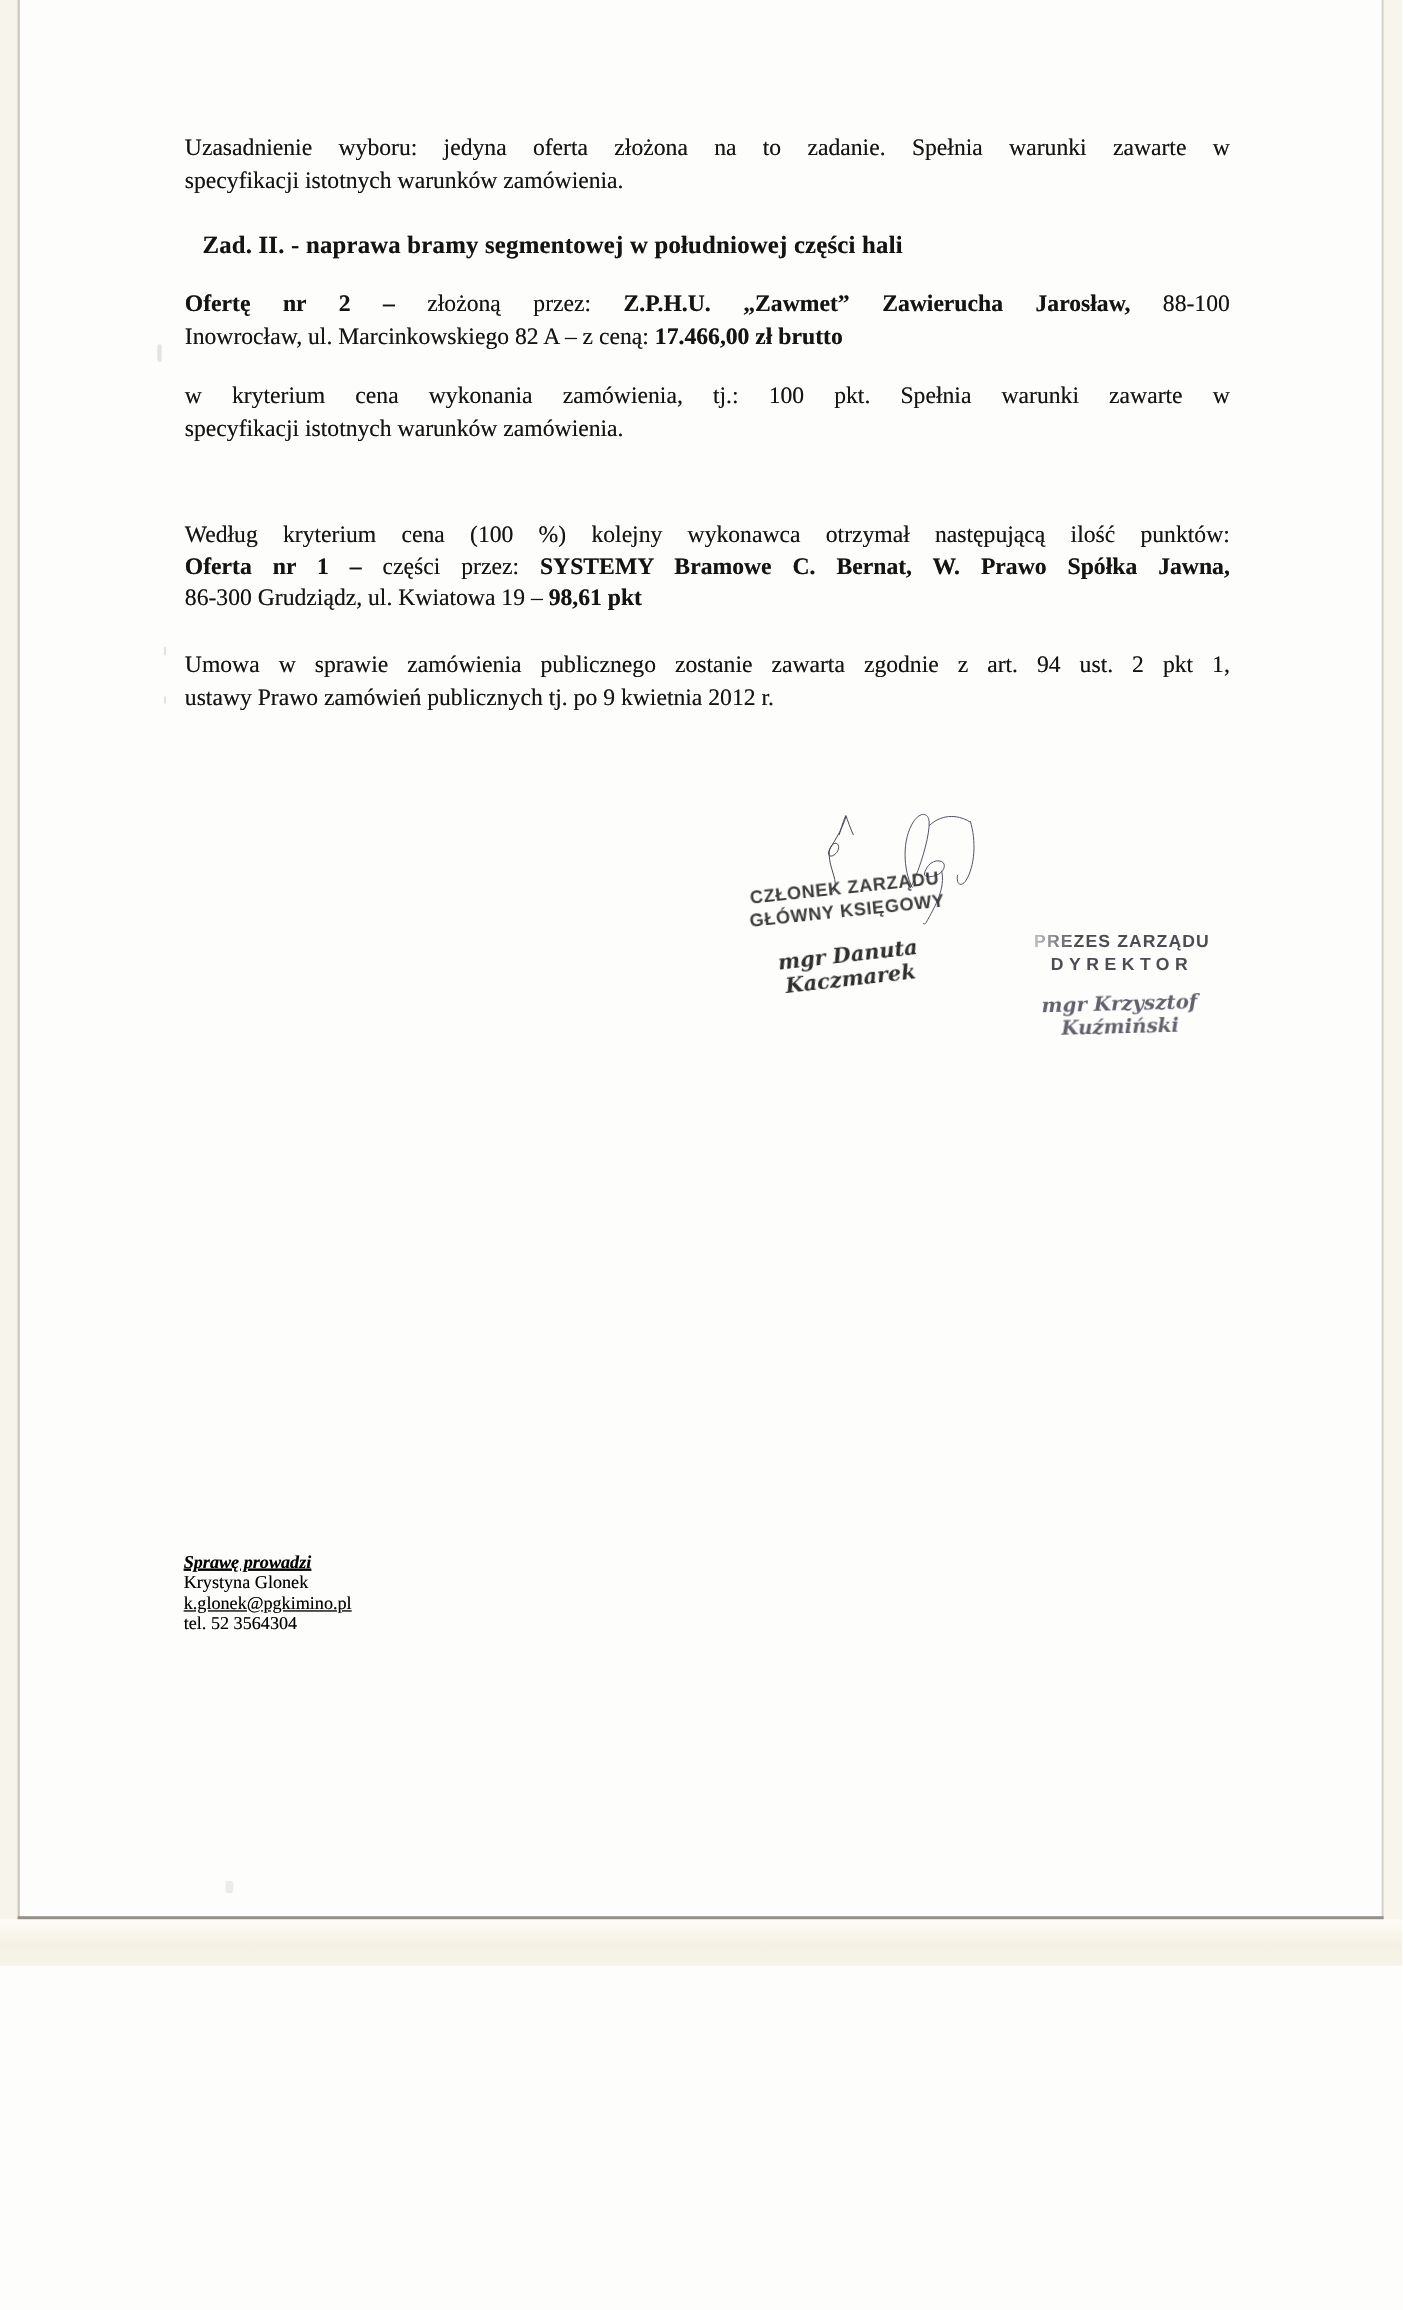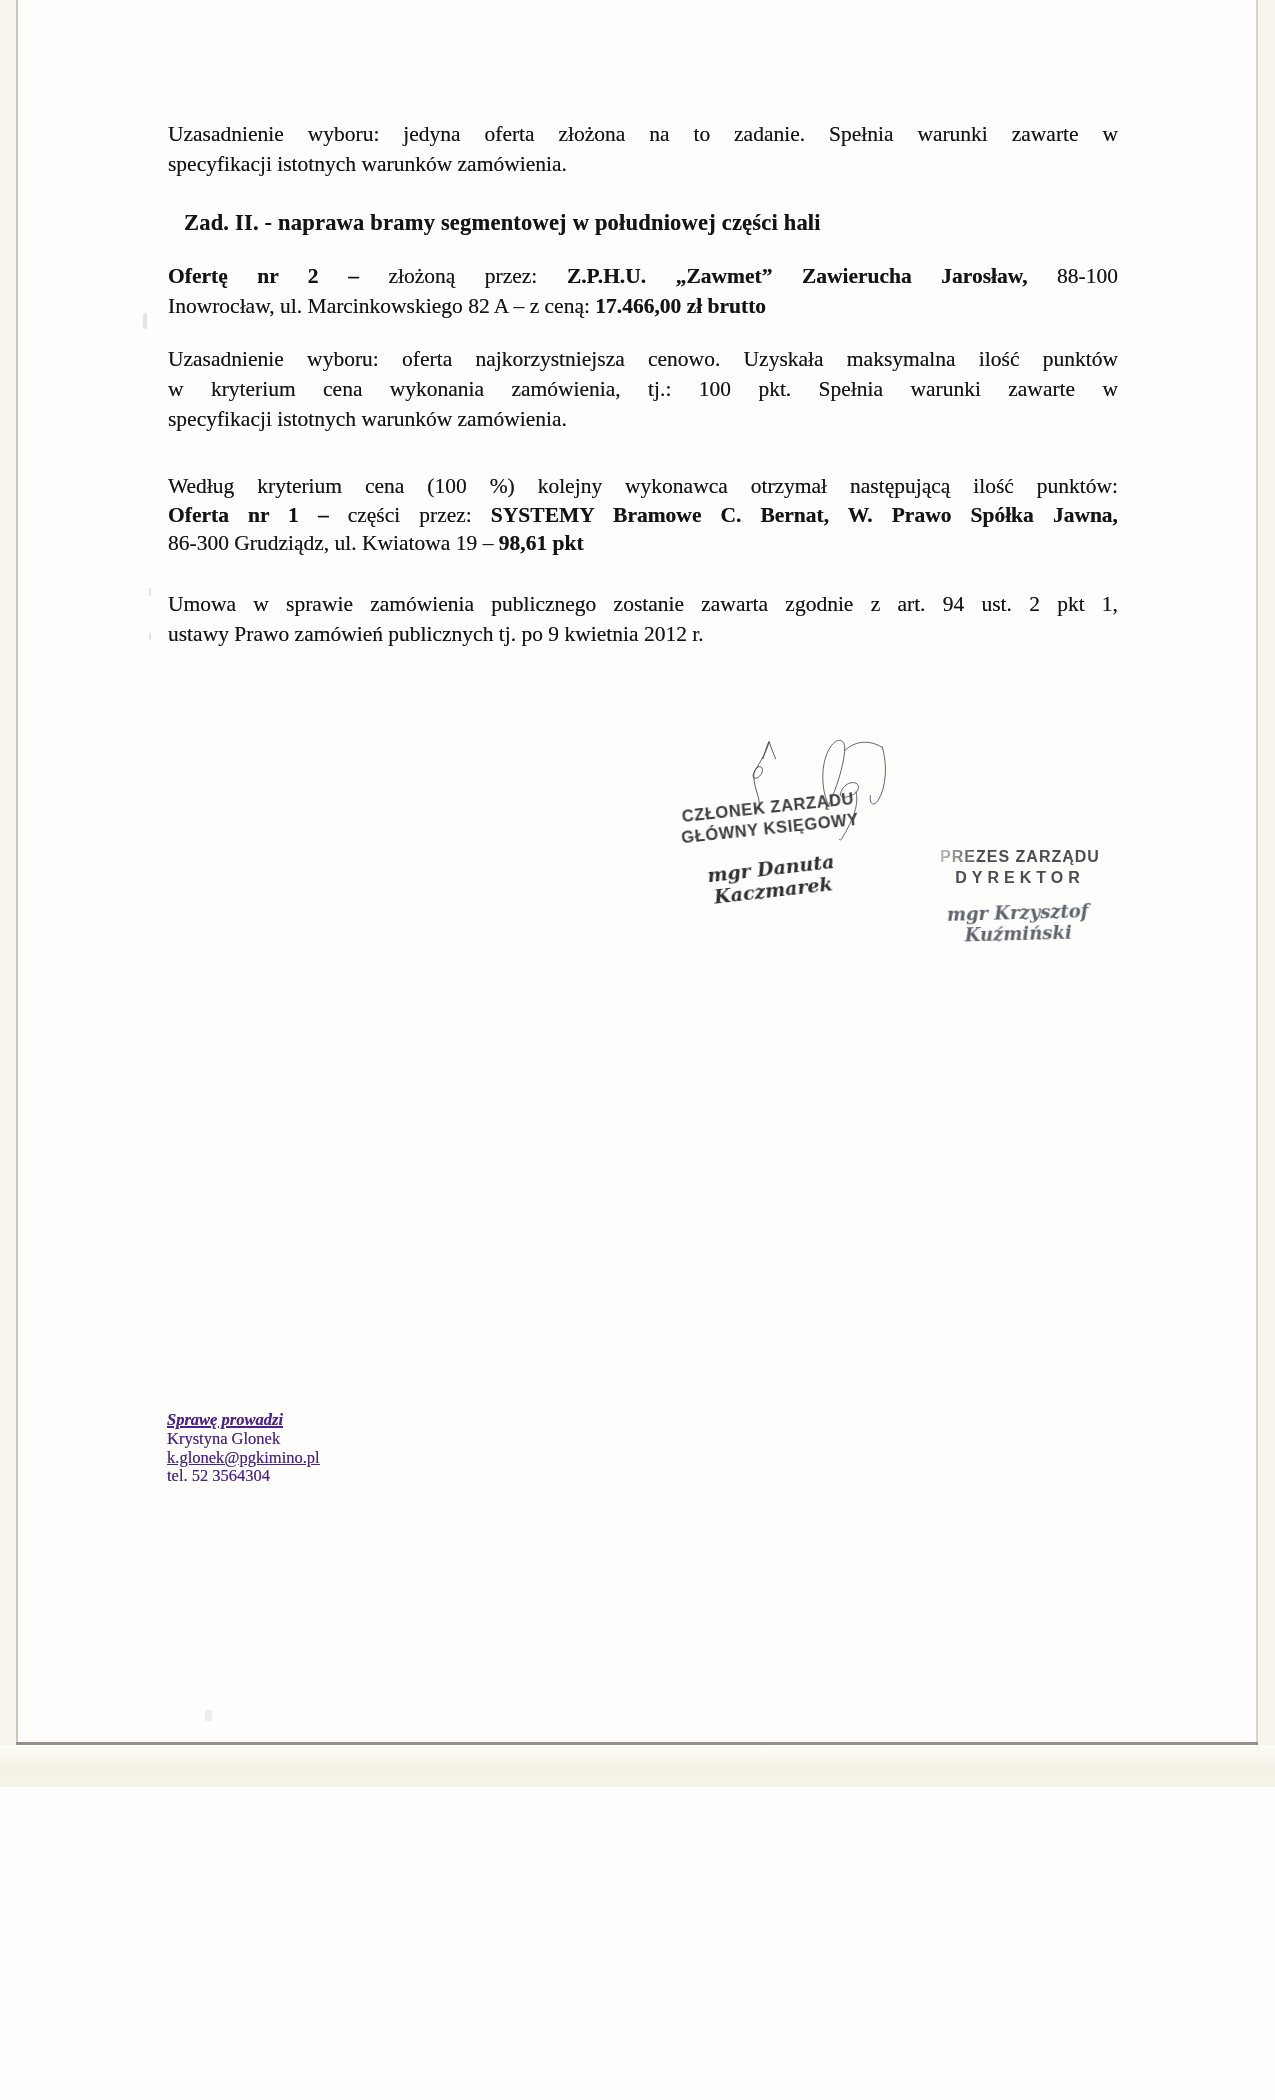--- a/index.html
+++ b/index.html
@@ -50,21 +50,21 @@
                font-family:"DejaVu Serif",serif;font-style:italic;font-weight:600;
                font-size:18px;color:#62626e;transform:rotate(-1.5deg);filter:blur(.45px);}
   .fade{position:absolute;left:928px;top:845px;width:52px;height:22px;
         background:linear-gradient(to right, rgba(253,253,252,.85), rgba(253,253,252,0));}
 
   
   .sig-svg{position:absolute;left:640px;top:735px;}
 
   
   .footer{position:absolute;left:167px;top:1411px;font-size:16.5px;line-height:18.8px;
-          color:#4c1d95;text-shadow:0 0 .3px rgba(10,10,10,.5);}
+          color:#000000;text-shadow:0 0 .3px rgba(10,10,10,.5);}
   .f-head{font-weight:700;font-style:italic;text-decoration:underline;
           text-decoration-thickness:2px;}
   .f-email{text-decoration:underline;}
 </style>
 </head>
 <body>
 
 <div id="page">
 
   <div class="strip-left"></div>
@@ -86,21 +86,20 @@
     </div>
 
     <div class="heading">Zad. II. - naprawa bramy segmentowej w południowej części hali</div>
 
     <div class="para p2">
       <div class="line just"><span class="b">Ofertę nr 2 –</span> <span>złożoną przez:</span> <span class="b">Z.P.H.U. „Zawmet” Zawierucha Jarosław,</span> <span>88-100</span></div>
       <div class="line"><span>Inowrocław, ul. Marcinkowskiego 82 A – z ceną:</span> <span class="b">17.466,00 zł brutto</span></div>
     </div>
 
     <div class="para p3">
-      <div class="line just"><span>Uzasadnienie wyboru: oferta najkorzystniejsza cenowo. Uzyskała maksymalna ilość punktów</span></div>
       <div class="line just"><span>w kryterium cena wykonania zamówienia, tj.: 100 pkt. Spełnia warunki zawarte w</span></div>
       <div class="line"><span>specyfikacji istotnych warunków zamówienia.</span></div>
     </div>
 
     <div class="para p4">
       <div class="line just"><span>Według kryterium cena (100 %) kolejny wykonawca otrzymał następującą ilość punktów:</span></div>
       <div class="line just"><span class="b">Oferta nr 1 –</span> <span>części przez:</span> <span class="b">SYSTEMY Bramowe C. Bernat, W. Prawo Spółka Jawna,</span></div>
       <div class="line"><span>86-300 Grudziądz, ul. Kwiatowa 19 –</span> <span class="b">98,61 pkt</span></div>
     </div>
 

